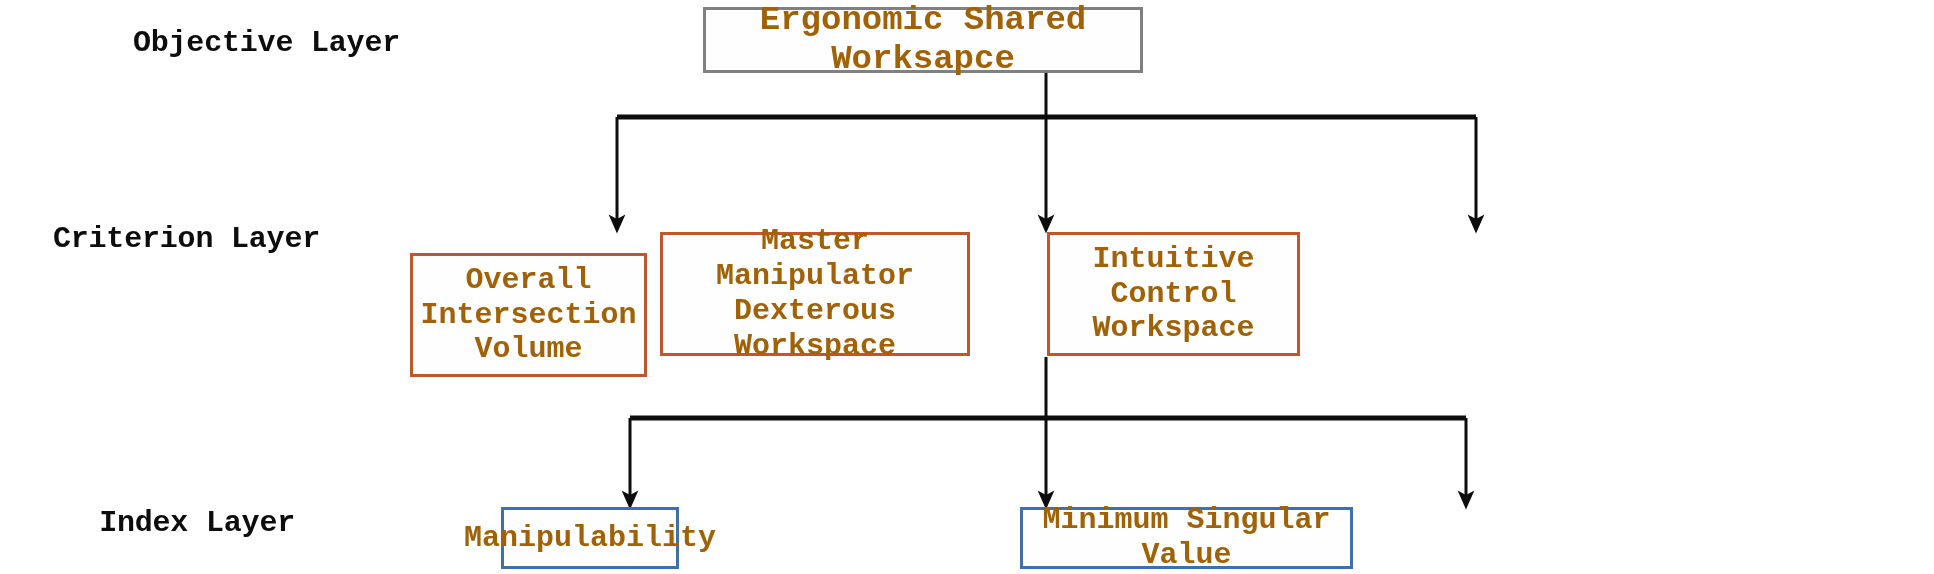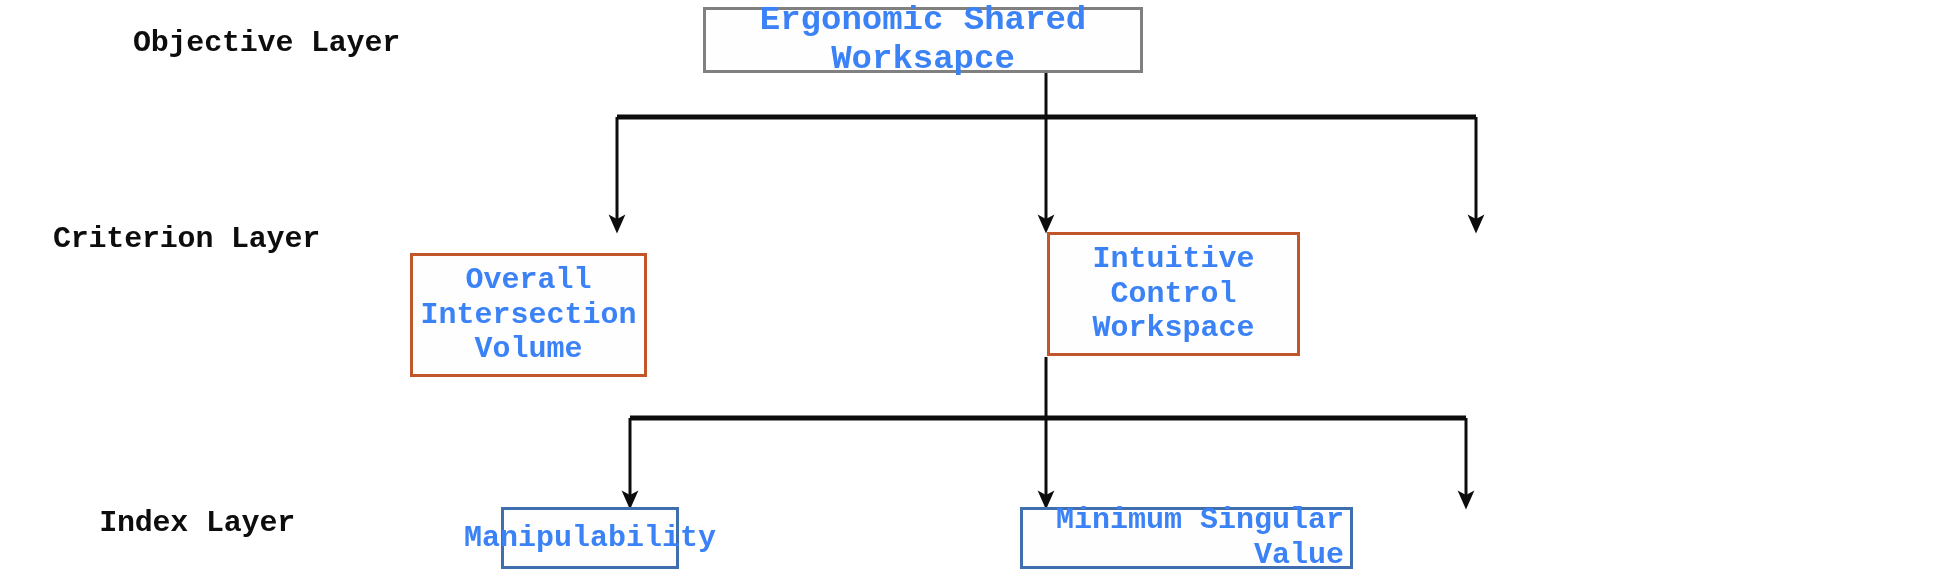--- a/index.html
+++ b/index.html
@@ -33,21 +33,21 @@
   
   .node {
     position: absolute;
     box-sizing: border-box;
     background: #fefefe;
     display: flex;
     align-items: center;
     justify-content: center;
     text-align: center;
     font-weight: bold;
-    color: #3b82f6;
+    color: #a16207;
     line-height: 1.16;
     padding: 2px 6px;
   }
 
   
   #node-objective {
     left: 703px; top: 7px;
     width: 440px; height: 66px;
     border: 3px solid #808080;
     font-size: 34px;
@@ -66,21 +66,21 @@
 
   
   .node-index {
     border: 3px solid #3F6FAF;
     font-size: 30px;
     top: 507px;
     height: 62px;
   }
   #node-idx-1 { left: 501px;  width: 178px; }
   #node-idx-2 { left: 651px;  width: 257px; }
-  #node-idx-3 { left: 1020px; width: 333px; text-align: right; }
+  #node-idx-3 { left: 1020px; width: 333px; }
 
   
   .conn-svg {
     position: absolute;
     left: 0; top: 0;
     width: 1934px;
     height: 574px;
     pointer-events: none;
   }
   .conn-line {
@@ -122,20 +122,21 @@
 
     <path class="conn-line conn-thin" d="M 630,418 L 630,500" marker-end="url(#arrowhead)"></path>
     <path class="conn-line conn-thin" d="M 1046,418 L 1046,500" marker-end="url(#arrowhead)"></path>
     <path class="conn-line conn-thin" d="M 1466,418 L 1466,500" marker-end="url(#arrowhead)"></path>
   </svg>
 
   <div class="node" id="node-objective">Ergonomic Shared Worksapce</div>
 
   <div class="node node-criterion" id="node-crit-1">Overall Intersection Volume</div>
 
+  <div class="node node-criterion" id="node-crit-2">Master Manipulator Dexterous Workspace</div>
 
   <div class="node node-criterion" id="node-crit-3">Intuitive Control Workspace</div>
 
   <div class="node node-index" id="node-idx-1">Manipulability</div>
 
 
   <div class="node node-index" id="node-idx-3">Minimum Singular Value</div>
 
 </div>
 

